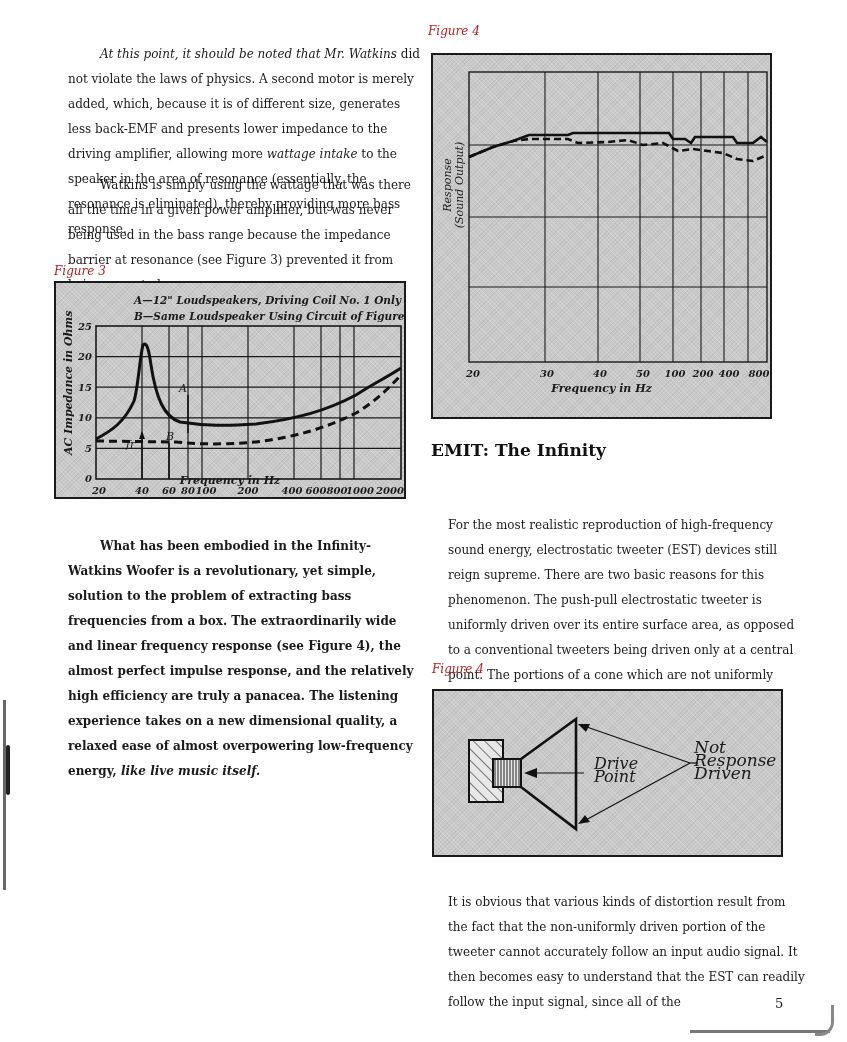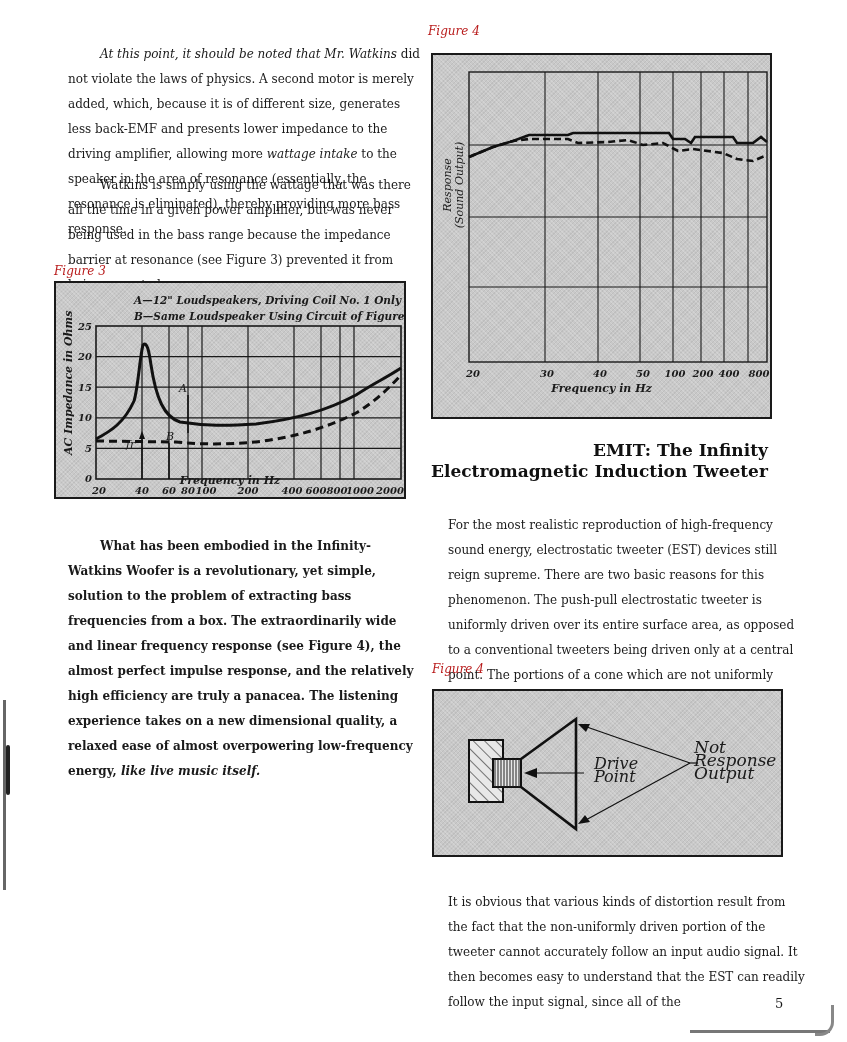--- a/index.html
+++ b/index.html
@@ -137,21 +137,20 @@
     </g>
 
     <text class="svgtxt" font-size="11" text-anchor="middle" transform="translate(18,130) rotate(-90)">Response</text>
     <text class="svgtxt" font-size="11" text-anchor="middle" transform="translate(30,130) rotate(-90)">(Sound Output)</text>
   </svg>
   <div style="position:absolute; left:0; width:337px; top:327px; text-align:center; font-style:italic; font-weight:bold; font-size:11px;">Frequency in Hz</div>
 </div>
 
 <h2 class="heading" style="left:431px; top:440px;text-align:right;">
   <span>EMIT: The Infinity</span><br>
-  <span>Electromagnetic Induction Tweeter</span>
 </h2>
 
 <p class="para" style="left:432px; top:497px; width:355px;">For the most realistic reproduction of high-frequency sound energy, electrostatic tweeter (EST) devices still reign supreme. There are two basic reasons for this phenomenon. The push-pull electrostatic tweeter is uniformly driven over its entire surface area, as opposed to a conventional tweeters being driven only at a central point. The portions of a cone which are not uniformly driven must coast along with more or less the same motion as the driven part (See Figure 5).</p>
 
 <div class="caption" style="left:432px; top:662px;">Figure 4</div>
 
 <div class="fig" style="left:432px; top:689px; width:351px; height:168px;">
   <svg width="351" height="168" viewBox="0 0 351 168">
     <defs>
       <pattern id="hatch" width="8" height="8" patternUnits="userSpaceOnUse" patternTransform="rotate(-45)">
@@ -179,21 +178,21 @@
     <polygon points="144,133 151,124 156,131" fill="#111"></polygon>
     <line x1="256" y1="72" x2="264" y2="72" stroke="#111" stroke-width="1.2"></line>
   </svg>
   <div style="position:absolute; left:160px; top:66px; font-style:italic; font-size:16px; line-height:13px;">
     <div>Drive</div>
     <div>Point</div>
   </div>
   <div style="position:absolute; left:260px; top:50px; font-style:italic; font-size:17px; line-height:13px;">
     <div>Not</div>
     <div>Response</div>
-    <div>Output</div>
+    <div>Driven</div>
   </div>
 </div>
 
 <p class="para" style="left:432px; top:874px; width:360px;">It is obvious that various kinds of distortion result from the fact that the non-uniformly driven portion of the tweeter cannot accurately follow an input audio signal. It then becomes easy to understand that the EST can readily follow the input signal, since all of the</p>
 
 <div class="pagenum" style="left:775px; top:996px;">5</div>
 
 <div class="edge-left"></div>
 <div class="edge-left-dark"></div>
 <div class="edge-bottom"></div>

